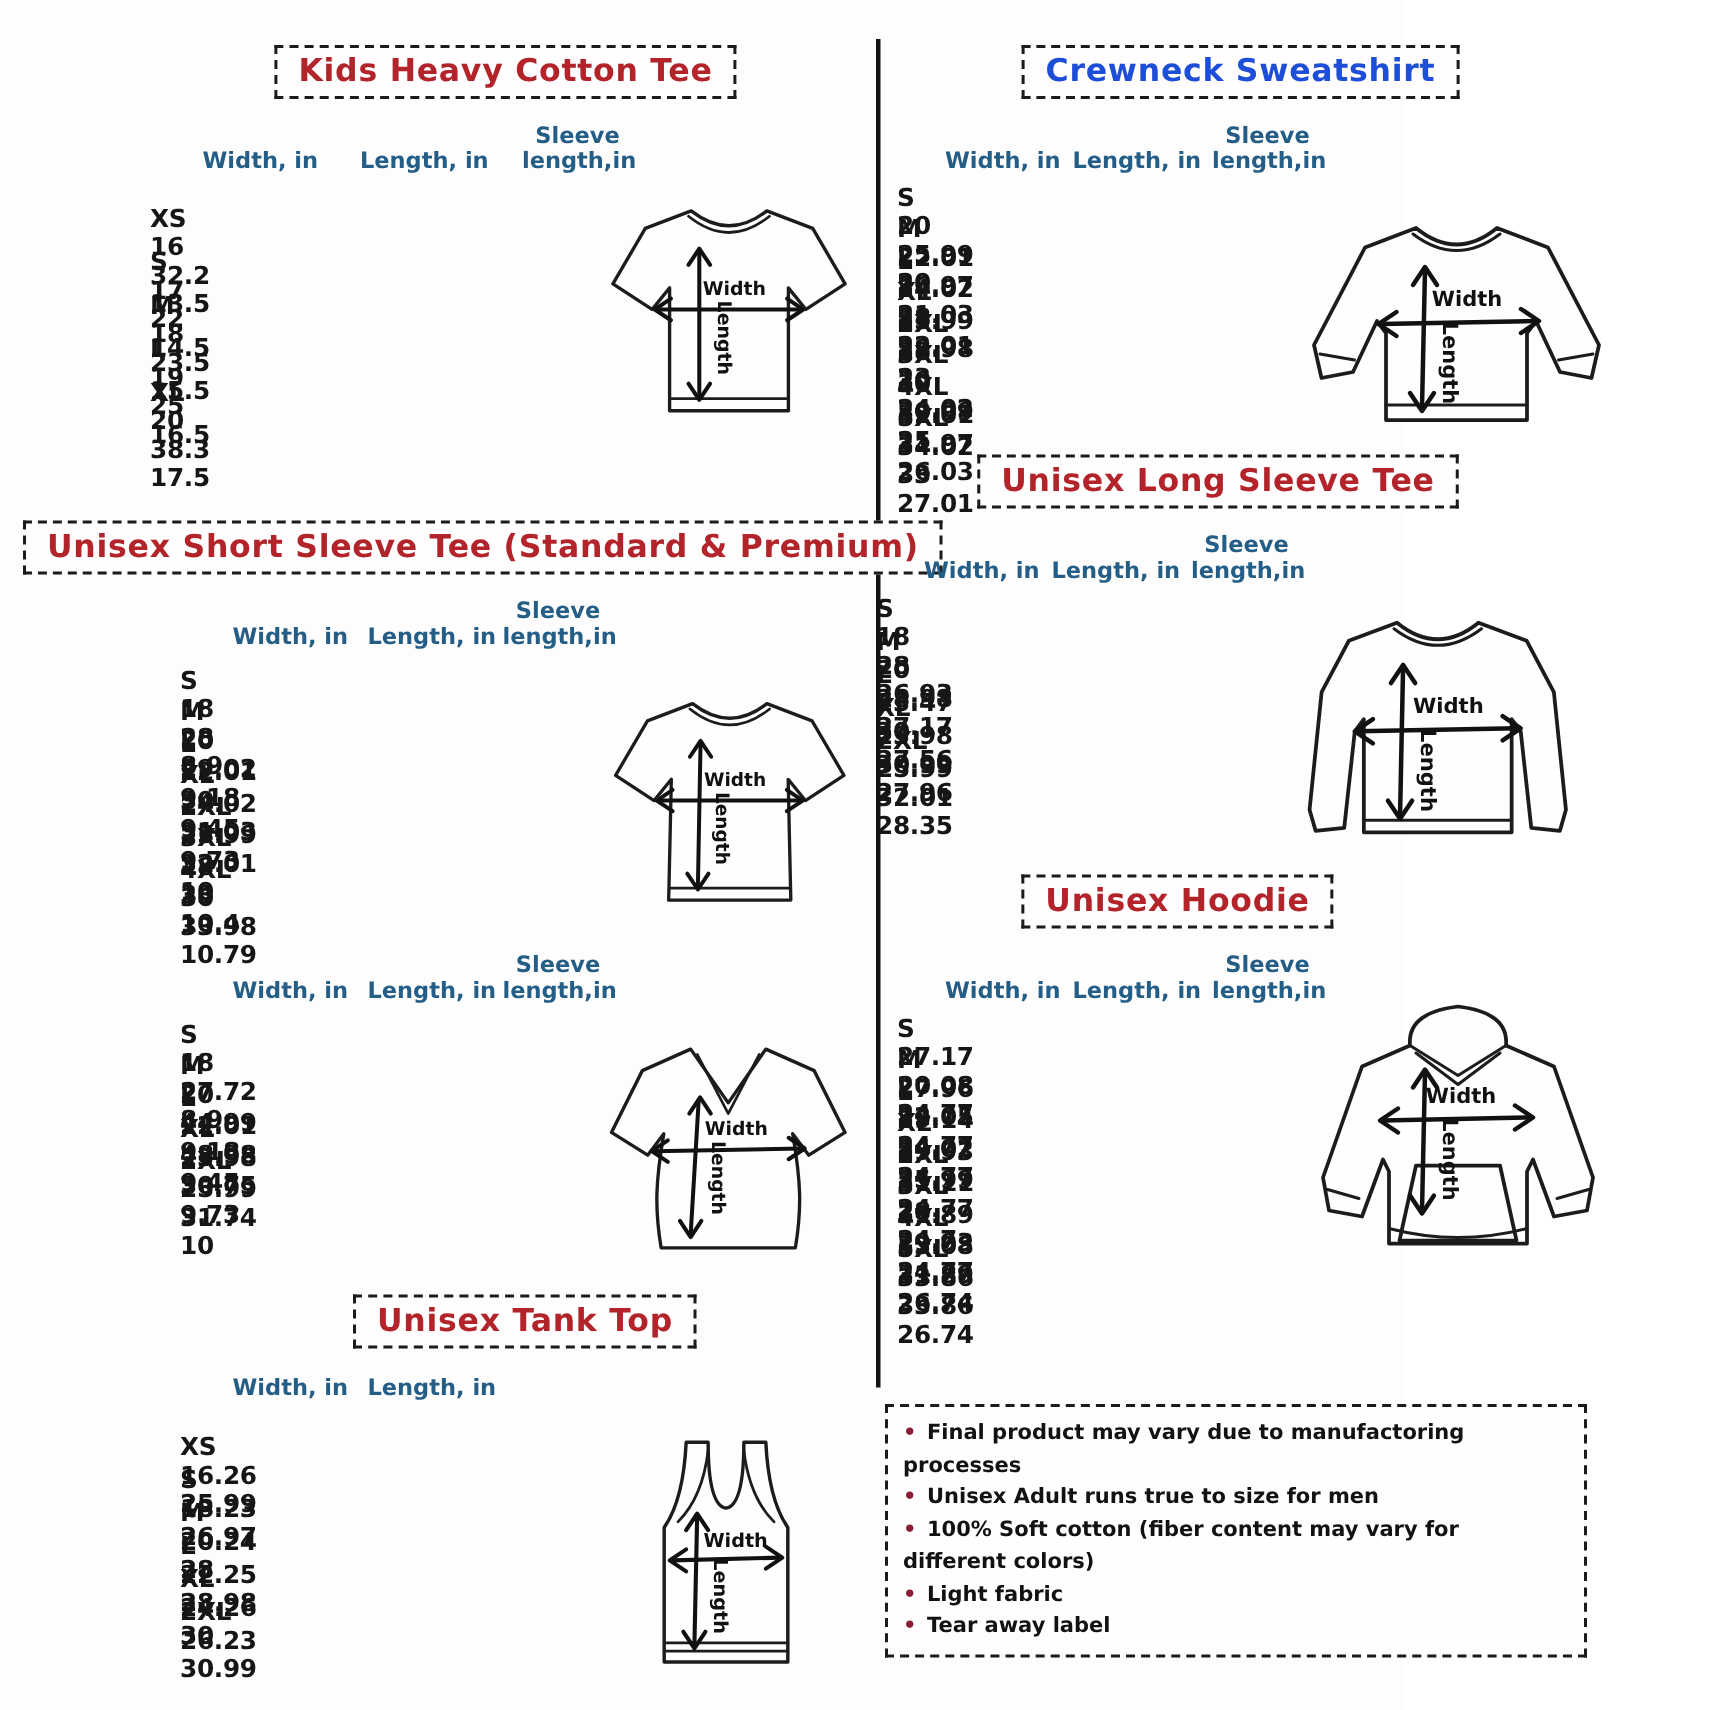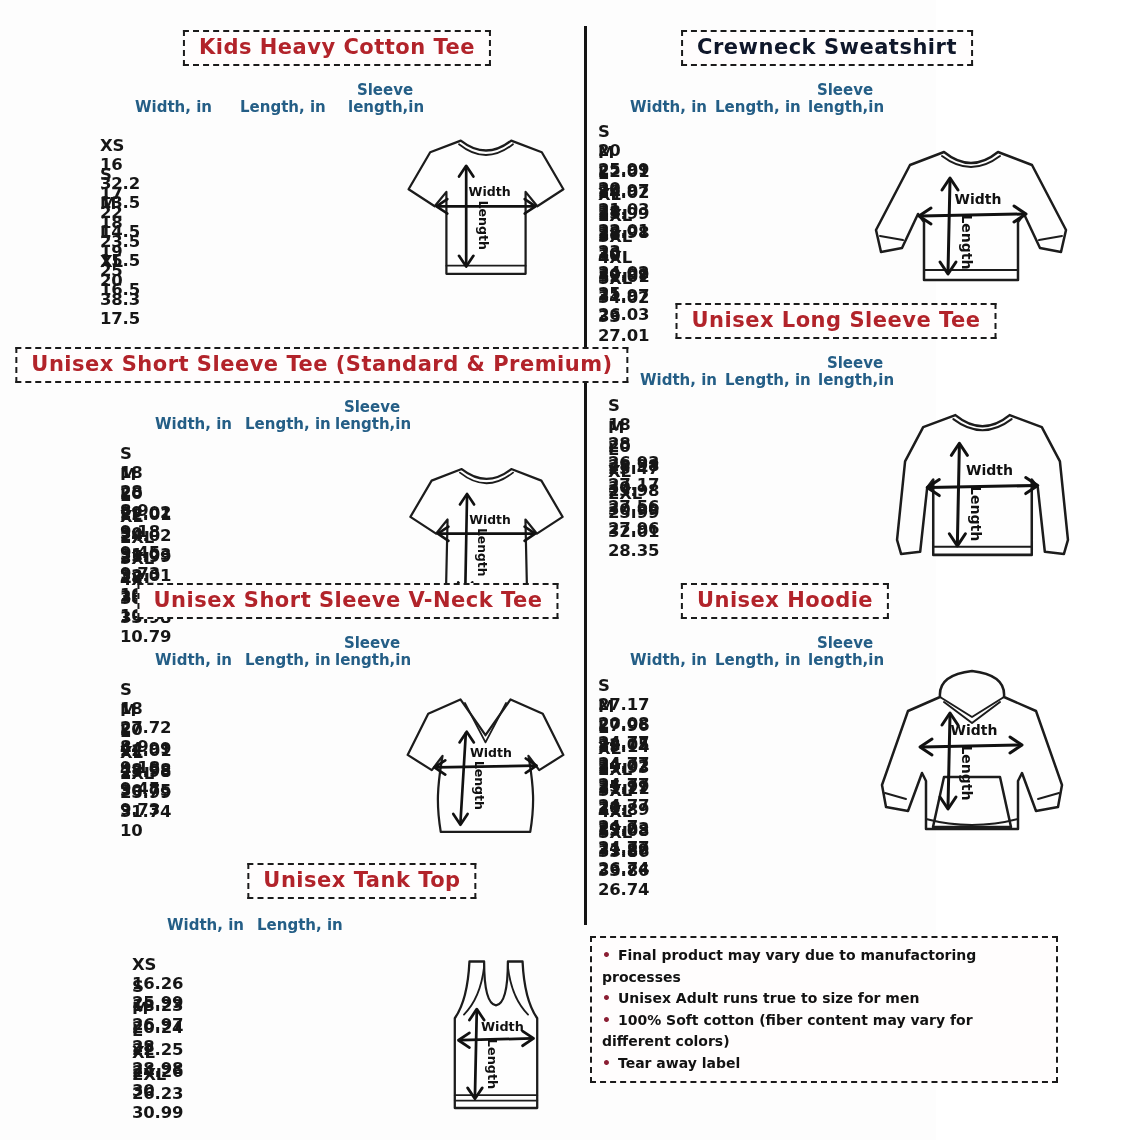--- a/index.html
+++ b/index.html
@@ -95,21 +95,21 @@
         <path class="arrow" d="M78,64 L78,172"></path>
         <path class="arrow" d="M70,74 L78,62 L86,74"></path>
         <path class="arrow" d="M70,162 L78,174 L86,162"></path>
         <text x="104" y="96" text-anchor="middle">Width</text>
         <text transform="rotate(90 92,128)" x="92" y="128" text-anchor="middle">Length</text>
       </svg>
     </div>
   </div>
 
   <div class="section" style="left:590px; top:30px; width:495px; height:268px;">
-    <div class="title-box" style="left: 237px; color: #0f172a;"><span>Crewneck Sweatshirt</span></div>
+    <div class="title-box" style="left: 237px; color: #1d4ed8;"><span>Crewneck Sweatshirt</span></div>
     <div class="thead g-right" style="left:8px; top:52px;">
         <div></div>
         <div class="col-h" style="color: rgb(36, 94, 134);">Width, in</div>
         <div class="col-h" style="color: rgb(36, 94, 134);">Length, in</div>
         <div class="col-h sleeve" style="color: rgb(36, 94, 134);">Sleeve length,in</div>
       </div>
     <div class="rows" style="left:8px; top:92px; --rh:21px;">
         <div class="trow" style="height: 21px;">
           <div>S</div>
           <div>20</div>
@@ -240,21 +240,21 @@
         <path class="arrow" d="M143,99 L155,107 L143,115"></path>
         <path class="arrow" d="M78,64 L76,172"></path>
         <path class="arrow" d="M70,74 L78,62 L86,74"></path>
         <path class="arrow" d="M68,162 L76,174 L84,162"></path>
         <text x="104" y="96" text-anchor="middle">Width</text>
         <text transform="rotate(90 90,128)" x="90" y="128" text-anchor="middle">Length</text>
       </svg>
     </div>
   </div>
 
-  <div class="section" style="left:600px; top:303px; width:495px; height:278px;">
+  <div class="section" style="left:576px; top:303px; width:495px; height:278px;">
     <div class="title-box" style="left: 236px; color: rgb(178, 35, 42);"><span>Unisex Long Sleeve Tee</span></div>
     <div class="thead g-right" style="left:8px; top:52px;">
         <div></div>
         <div class="col-h" style="color: rgb(36, 94, 134);">Width, in</div>
         <div class="col-h" style="color: rgb(36, 94, 134);">Length, in</div>
         <div class="col-h sleeve" style="color: rgb(36, 94, 134);">Sleeve length,in</div>
       </div>
     <div class="rows" style="left:8px; top:93px; --rh:22px;">
         <div class="trow" style="height: 22px;">
           <div>S</div>
@@ -298,21 +298,20 @@
         <path class="arrow" d="M82,54 L80,152"></path>
         <path class="arrow" d="M74,64 L82,52 L90,64"></path>
         <path class="arrow" d="M72,142 L80,154 L88,142"></path>
         <text x="112" y="84" text-anchor="middle">Width</text>
         <text transform="rotate(90 94,122)" x="94" y="122" text-anchor="middle">Length</text>
       </svg>
     </div>
   </div>
 
   <div class="section" style="left:80px; top:583px; width:505px; height:278px;">
-    <div class="title-box" style="left: 268px; color: rgb(178, 35, 42);"><span>Unisex Short Sleeve V-Neck Tee</span></div>
     <div class="thead g-left" style="left:40px; top:52px;">
         <div></div>
         <div class="col-h" style="color: rgb(36, 94, 134);">Width, in</div>
         <div class="col-h" style="color: rgb(36, 94, 134);">Length, in</div>
         <div class="col-h sleeve" style="color: rgb(36, 94, 134);">Sleeve length,in</div>
       </div>
     <div class="rows" style="left:40px; top:97px; --rh:21px;">
         <div class="trow" style="height: 21px;">
           <div>S</div>
           <div>18</div>
@@ -432,21 +431,21 @@
         <path class="arrow" d="M138,80 L150,88 L138,96"></path>
         <path class="arrow" d="M78,58 L76,150"></path>
         <path class="arrow" d="M70,68 L78,56 L86,68"></path>
         <path class="arrow" d="M68,140 L76,152 L84,140"></path>
         <text x="102" y="78" text-anchor="middle">Width</text>
         <text transform="rotate(90 90,116)" x="90" y="116" text-anchor="middle">Length</text>
       </svg>
     </div>
   </div>
 
-  <div class="section" style="left:92px; top:863px; width:505px; height:277px;text-decoration:underline;">
+  <div class="section" style="left:80px; top:863px; width:505px; height:277px;text-decoration:underline;">
     <div class="title-box" style="left: 270px; color: rgb(178, 35, 42);"><span>Unisex Tank Top</span></div>
     <div class="thead g-tank" style="left:40px; top:54px;">
         <div></div>
         <div class="col-h" style="color: rgb(36, 94, 134);">Width, in</div>
         <div class="col-h" style="color: rgb(36, 94, 134);">Length, in</div>
       </div>
     <div class="rows" style="left:40px; top:92px; --rh:22px;">
         <div class="trow" style="height: 22px;">
           <div>XS</div>
           <div>16.26</div>
@@ -494,15 +493,16 @@
         <text x="82" y="94" text-anchor="middle">Width</text>
         <text transform="rotate(90 66,130)" x="66" y="130" text-anchor="middle">Length</text>
       </svg>
     </div>
   </div>
 
   <div class="notes">
       <div class="note"><span class="bullet" style="color: rgb(139, 30, 51);">•</span><span>Final product may vary due to manufactoring processes</span></div>
       <div class="note"><span class="bullet" style="color: rgb(139, 30, 51);">•</span><span>Unisex Adult runs true to size for men</span></div>
       <div class="note"><span class="bullet" style="color: rgb(139, 30, 51);">•</span><span>100% Soft cotton (fiber content may vary for different colors)</span></div>
+      <div class="note"><span class="bullet" style="color: rgb(139, 30, 51);">•</span><span>Light fabric</span></div>
       <div class="note"><span class="bullet" style="color: rgb(139, 30, 51);">•</span><span>Tear away label</span></div>
     </div>
 </div>
 
 </body></html>

